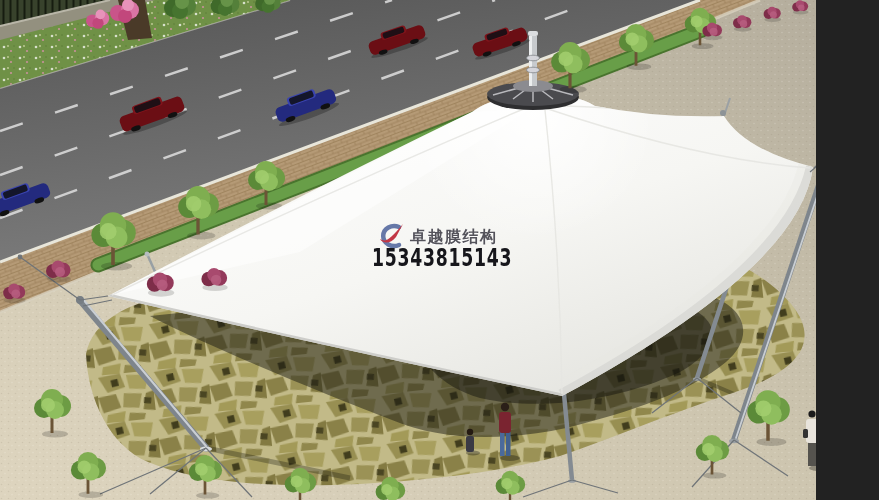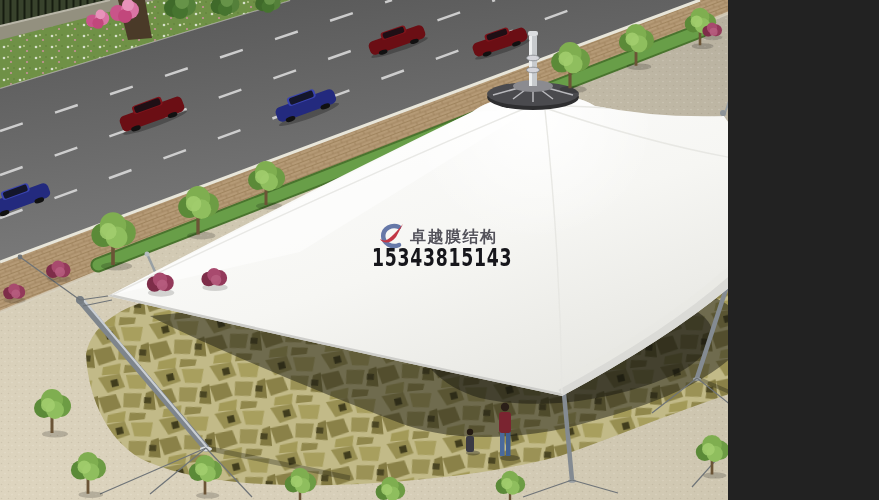--- a/index.html
+++ b/index.html
@@ -1,16 +1,16 @@
 <!DOCTYPE html>
 <html><head>
 <meta charset="utf-8">
 <style>
   html,body{margin:0;padding:0;background:#222;}
-  .stage{position:relative;width:728px;height:500px;overflow:hidden;
+  .stage{position:relative;width:816px;height:500px;overflow:hidden;
          font-family:"Liberation Sans", sans-serif;background:#a3a3a3;}
   .stage svg.scene{position:absolute;left:0;top:0;}
   .watermark{position:absolute;left:0;top:0;width:879px;height:500px;pointer-events:none;}
   .wm-logo{position:absolute;left:372px;top:222px;width:36px;height:28px;}
   .wm-brand{position:absolute;left:410px;top:227px;font-size:16px;font-weight:700;
             letter-spacing:1.5px;color:#54535b;
             text-shadow:0 1px 0 rgba(255,255,255,.85),0 0 2px rgba(255,255,255,.5);}
   .wm-phone{position:absolute;left:372px;top:244px;font-size:24px;font-weight:800;
             color:#16161b;letter-spacing:1px;transform:scaleX(.72);transform-origin:left top;
             font-family:"DejaVu Sans","Liberation Sans",sans-serif;}

